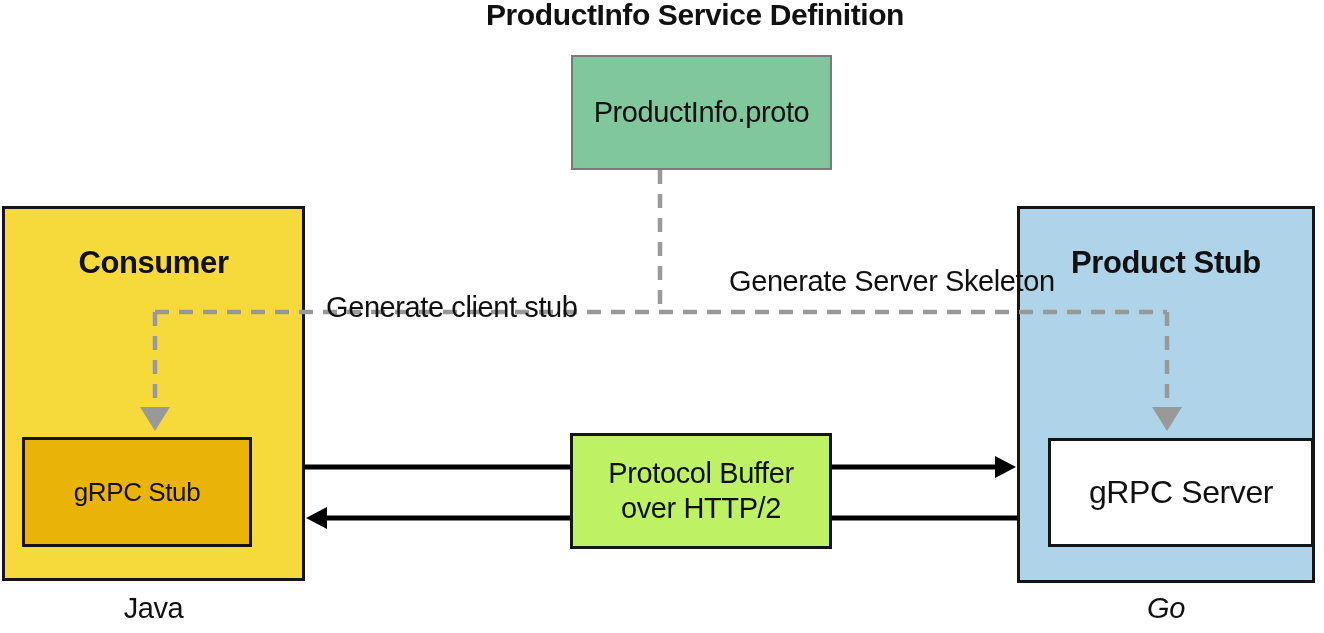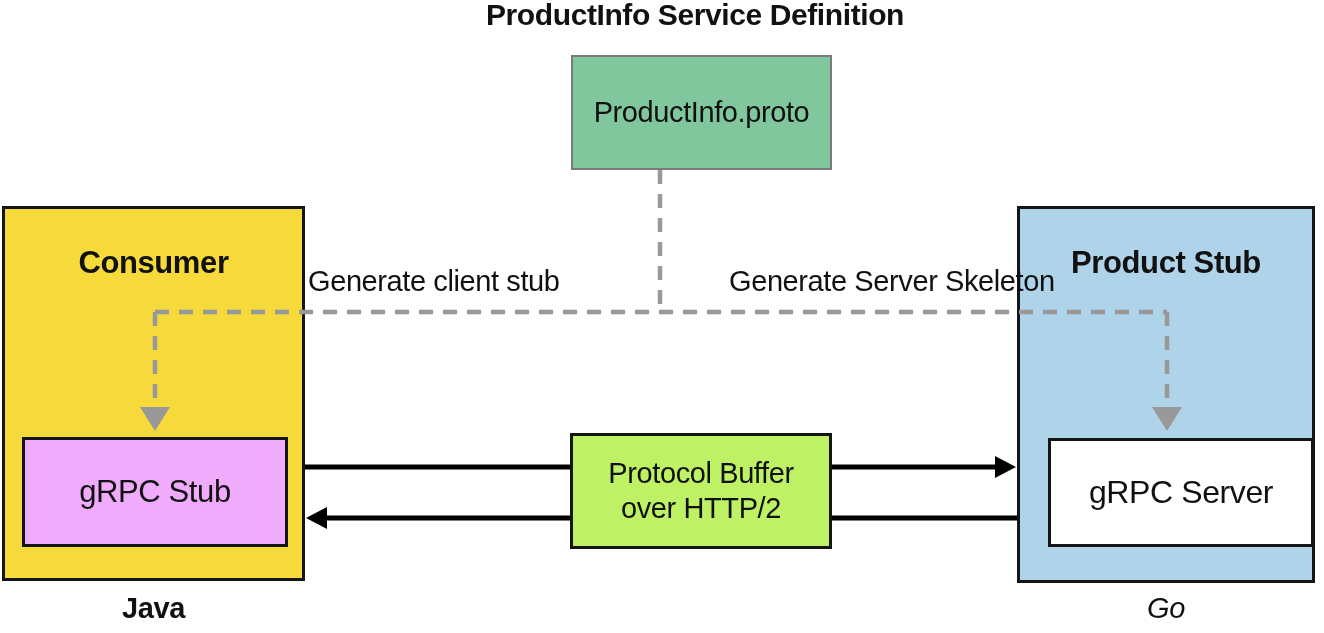--- a/index.html
+++ b/index.html
@@ -56,24 +56,24 @@
     z-index: 1;
   }
   .big-box-heading {
     position: absolute;
     top: 36px; left: 0; width: 100%;
     font-size: 31px;
     font-weight: 600;
   }
 
   .stub-box {
-    left: 22px; top: 437px; width: 266px; height: 110px;
-    background: #f0abfc;
+    left: 22px; top: 437px; width: 230px; height: 110px;
+    background: #eab308;
     border: 3px solid #151515;
-    font-size: 31px;
+    font-size: 26px;
     z-index: 2;
   }
   .server-box {
     left: 1036px; top: 438px; width: 266px; height: 109px;
     background: #ffffff;
     border: 3px solid #151515;
     font-size: 32px;
     z-index: 2;
     margin-left: 12px;
   }
@@ -87,30 +87,30 @@
     flex-direction: column;
     z-index: 3;
   }
 
   .lang-label {
     top: 592px;
     text-align: center;
     font-size: 29px;
     z-index: 1;
   }
-  .lang-java { left: 2px;    width: 303px; font-weight: bold; }
+  .lang-java { left: 2px;    width: 303px; }
   .lang-go   { left: 1017px; width: 298px; font-style: italic; }
 
   .gen-label {
     top: 265px;
     font-size: 29px;
     z-index: 3;
     white-space: nowrap;
   }
-  .gen-left  { left: 308px; }
+  .gen-left  { left: 326px; margin-top: 26px; }
   .gen-right { left: 729px; }
 
   svg.wires {
     position: absolute;
     left: 0; top: 0;
     z-index: 2;
   }
 </style>
 </head>
 <body>

